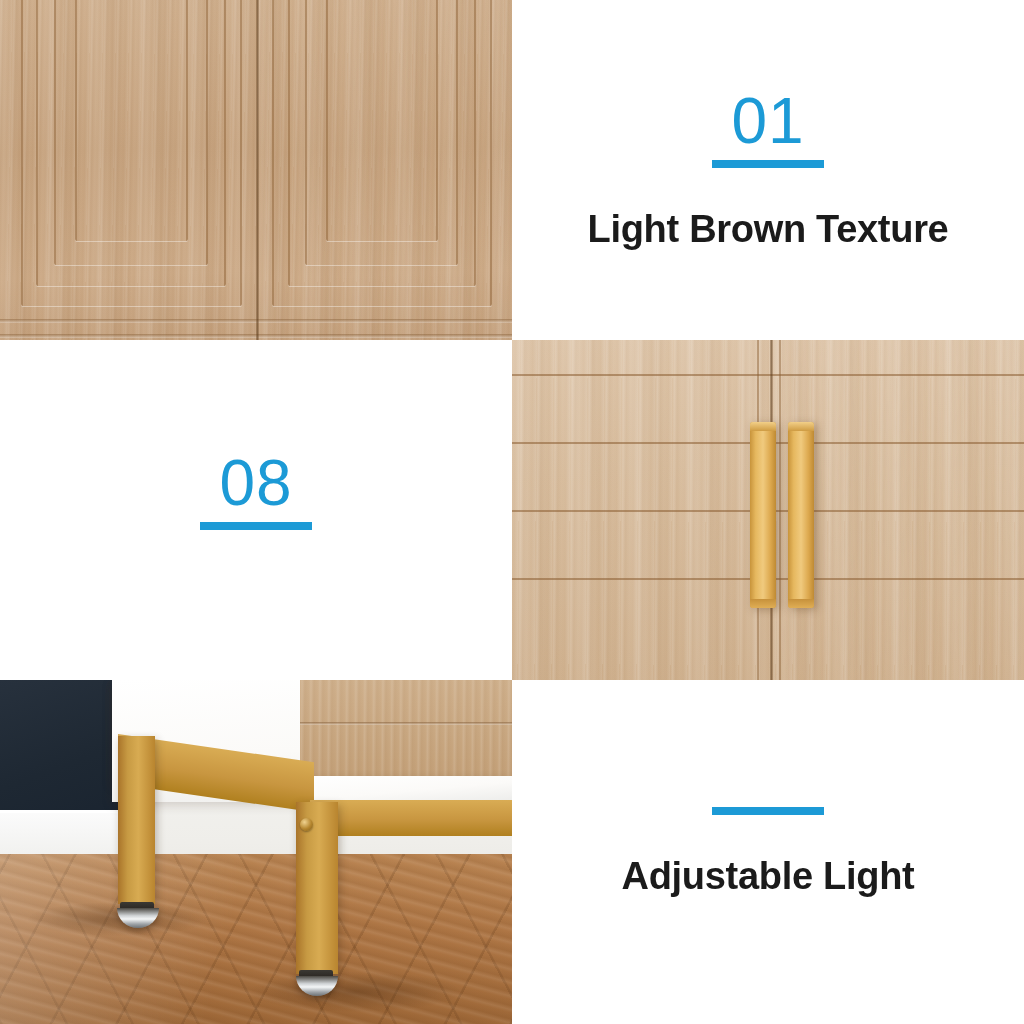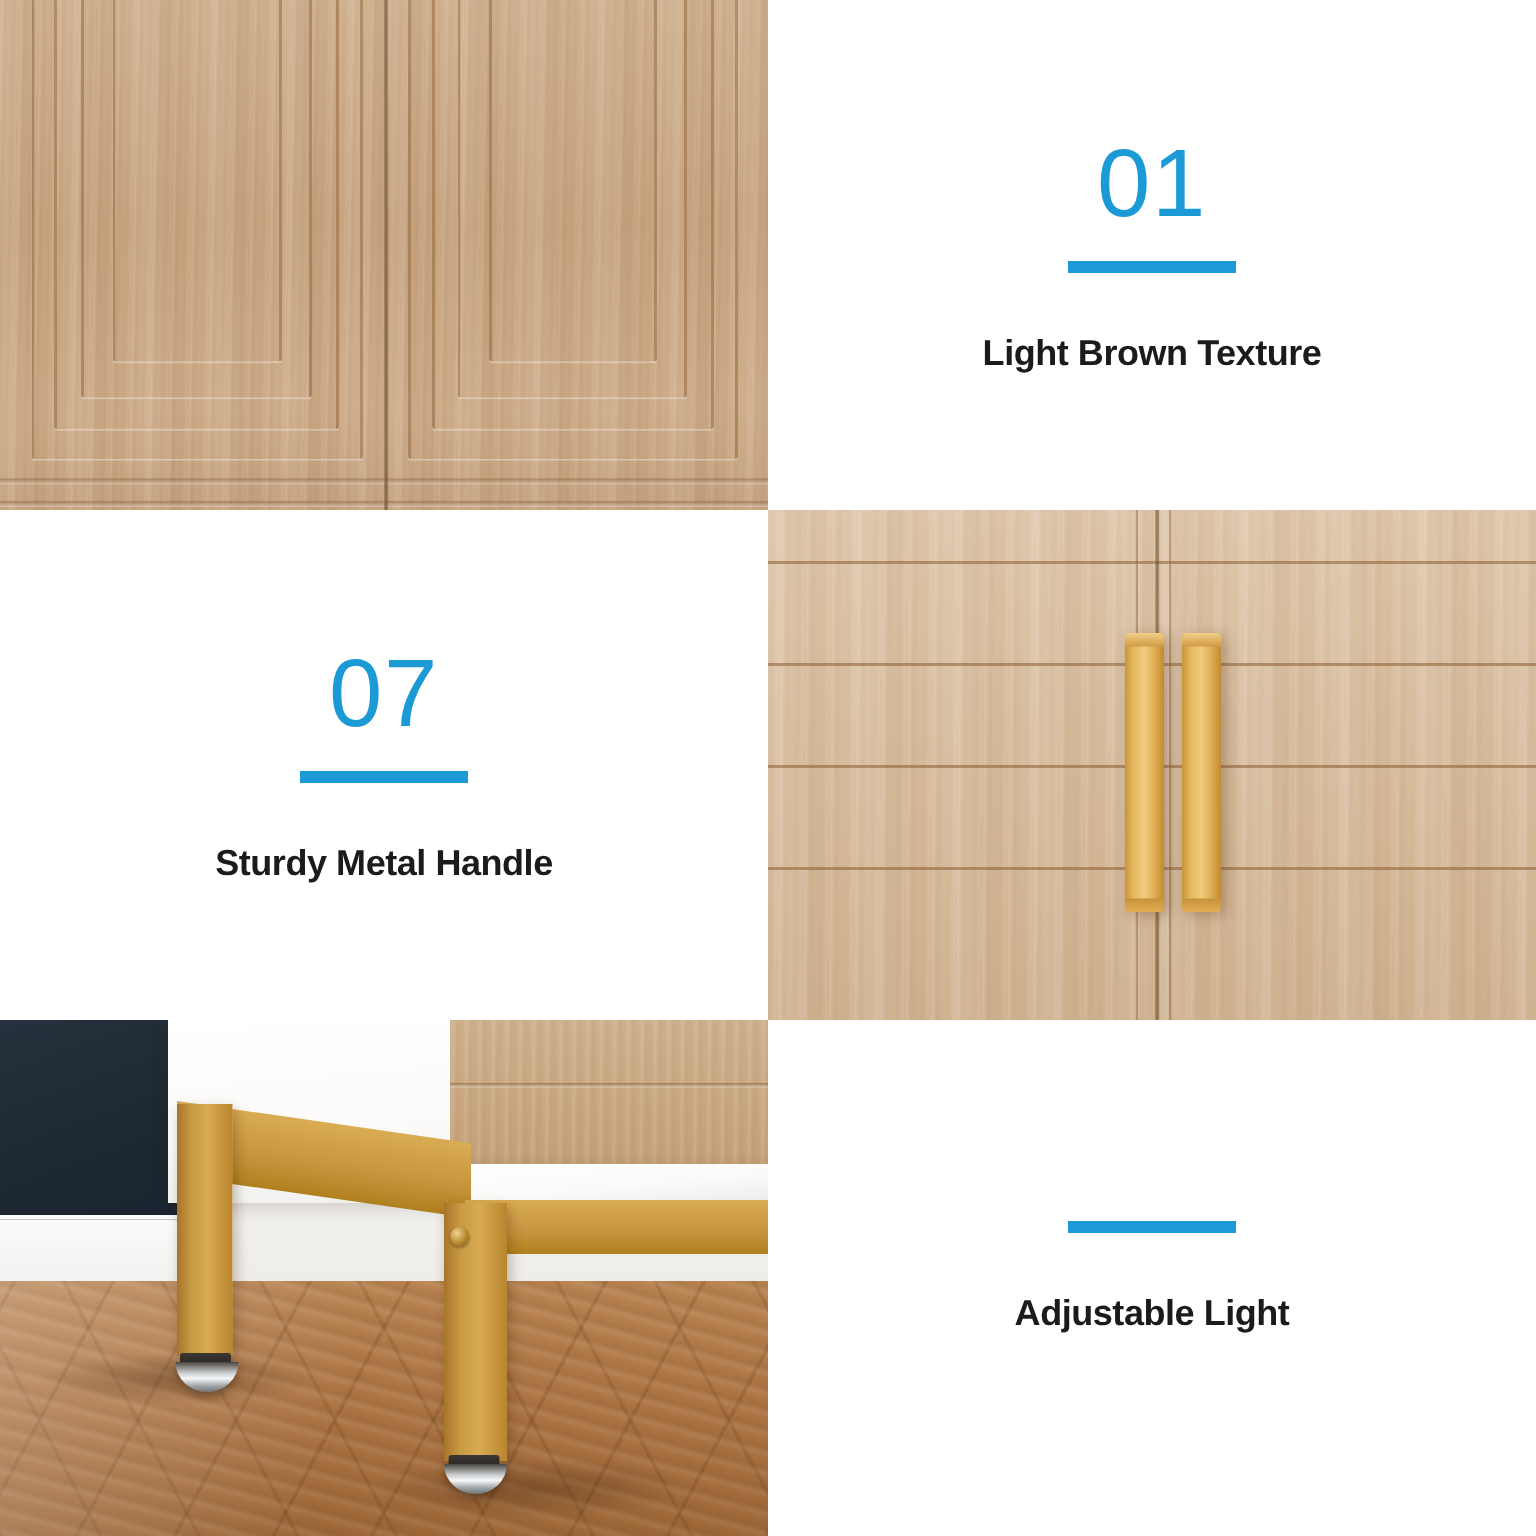--- a/index.html
+++ b/index.html
@@ -22,28 +22,28 @@
   .feature {
     background:#ffffff;
     display:flex; flex-direction:column;
     align-items:center; justify-content:center;
     gap:0;
   }
   .feat-num {
     font-size:64px; font-weight:400; letter-spacing:1px;
     line-height:1.0;
     color:#1C9AD6;
-    padding-bottom:20px;
+    padding-bottom:7px;
   }
   .feat-rule {
     width:112px; height:8px; background:#1C9AD6;
     margin-bottom:40px;
   }
   .feat-title {
-    font-size:24px; font-weight:700; letter-spacing:-0.3px;
+    font-size:38px; font-weight:700; letter-spacing:-0.3px;
     color:#1b1b1b; white-space:nowrap;
   }
 
   
   .ph-doors { background:#c9a884; }
   .wood-grain {
     position:absolute; inset:-10%;
     background:
       repeating-linear-gradient(91deg,
         rgba(255,255,255,0.00) 0px, rgba(255,255,255,0.09) 2px,
@@ -208,23 +208,22 @@
     <div class="seam"></div>
   </div>
 
   <div class="cell feature">
     <div class="feat-num">01</div>
     <div class="feat-rule"></div>
     <div class="feat-title">Light Brown Texture</div>
   </div>
 
   <div class="cell feature">
-    <div class="feat-num">07</div>
+    <div class="feat-num">08</div>
     <div class="feat-rule"></div>
-    <div class="feat-title">Sturdy Metal Handle</div>
   </div>
 
   <div class="cell ph-handle">
     <div class="door-half door-L">
       <div class="wood-grain pale"></div>
       <div class="groove" style="left:-34%; right:-9%;  top:10%;  bottom:-44%;"></div>
       <div class="groove" style="left:-46%; right:-23%; top:30%;  bottom:-56%;"></div>
       <div class="groove" style="left:-58%; right:-37%; top:50%;  bottom:-68%;"></div>
       <div class="groove" style="left:-70%; right:-51%; top:70%;  bottom:-80%;"></div>
       <div class="groove" style="left:-22%; right:4%;   top:-10%; bottom:-32%;"></div>

